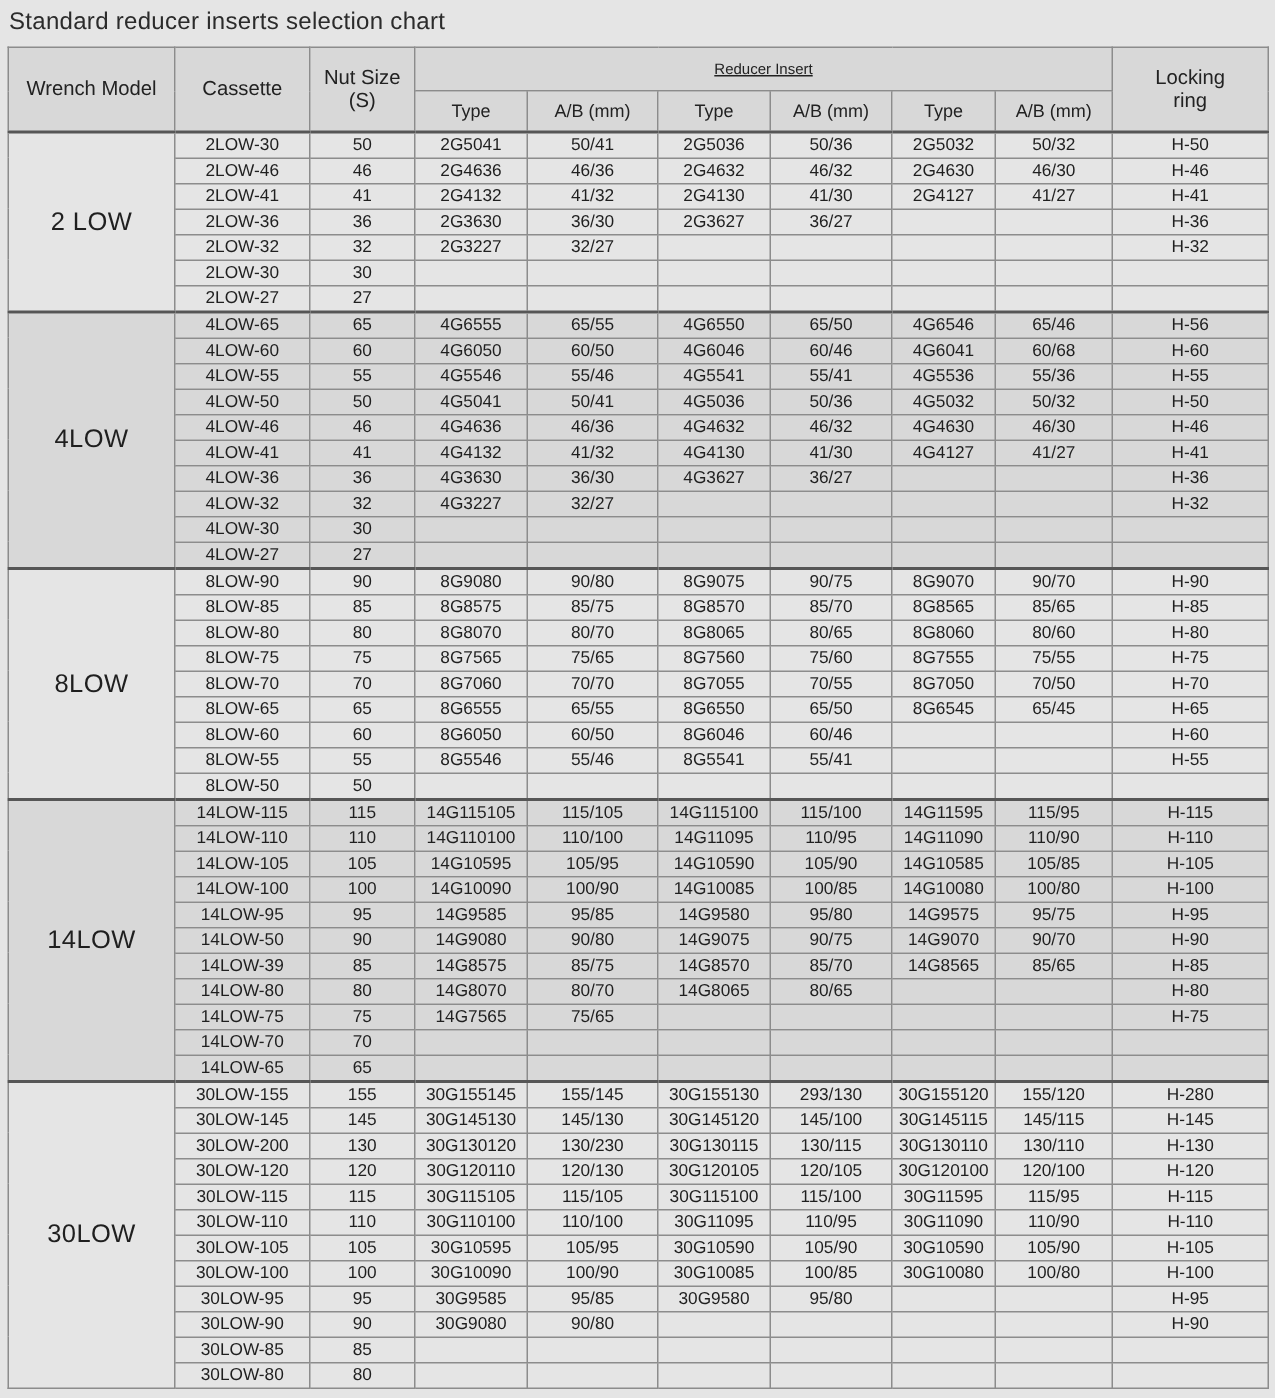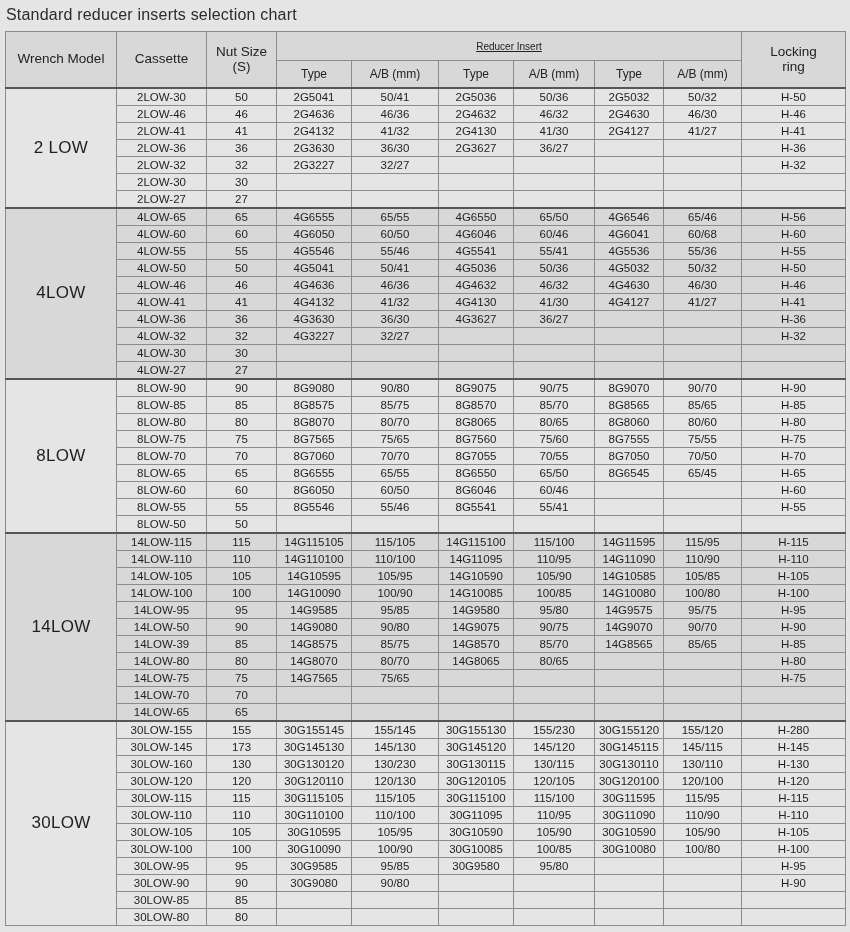--- a/index.html
+++ b/index.html
@@ -503,38 +503,38 @@
           <td></td>
           <td></td>
         </tr>
         <tr class="group-start">
           <td rowspan="12" class="group-label">30LOW</td>
           <td>30LOW-155</td>
           <td>155</td>
           <td>30G155145</td>
           <td>155/145</td>
           <td>30G155130</td>
-          <td>155/230</td>
+          <td>293/130</td>
           <td>30G155120</td>
           <td>155/120</td>
           <td>H-280</td>
         </tr>
         <tr>
           <td>30LOW-145</td>
-          <td>173</td>
+          <td>145</td>
           <td>30G145130</td>
           <td>145/130</td>
           <td>30G145120</td>
-          <td>145/120</td>
+          <td>145/100</td>
           <td>30G145115</td>
           <td>145/115</td>
           <td>H-145</td>
         </tr>
         <tr>
-          <td>30LOW-160</td>
+          <td>30LOW-200</td>
           <td>130</td>
           <td>30G130120</td>
           <td>130/230</td>
           <td>30G130115</td>
           <td>130/115</td>
           <td>30G130110</td>
           <td>130/110</td>
           <td>H-130</td>
         </tr>
         <tr>

